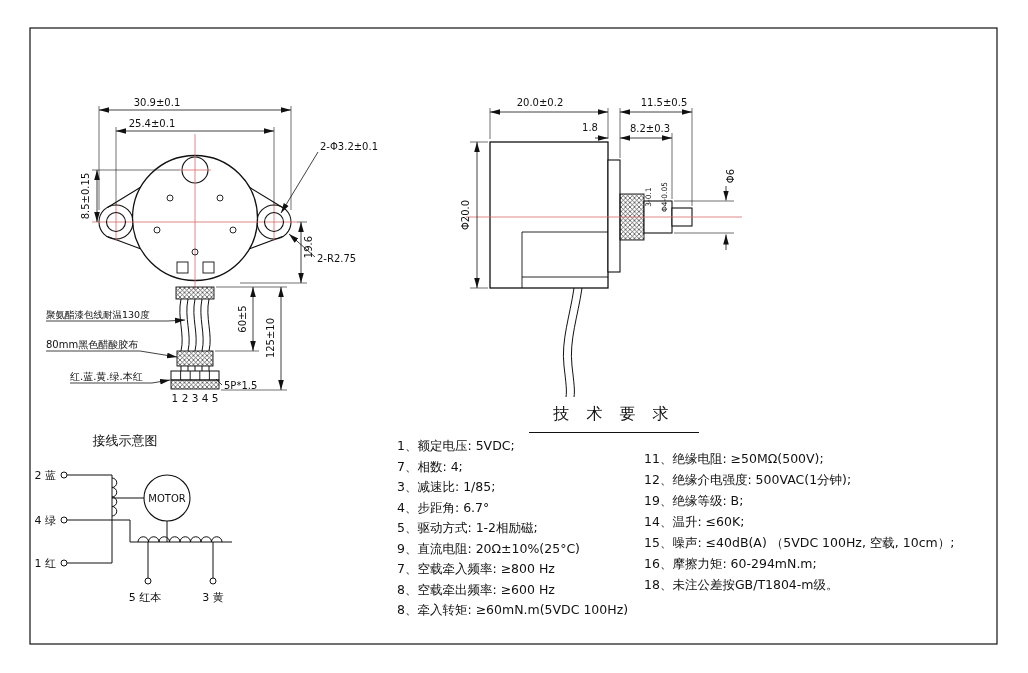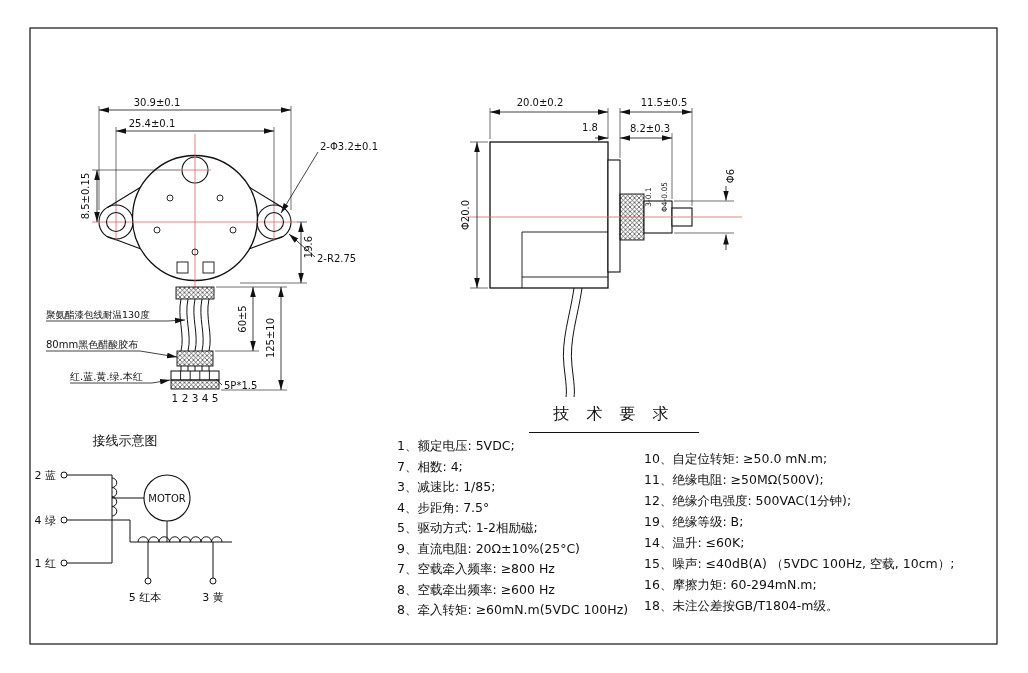--- a/index.html
+++ b/index.html
@@ -240,30 +240,29 @@
     <text x="213" y="601" class="mid f11">3 黄</text>
   </g>
 </svg>
 
   <div class="tech-title">技 术 要 求</div>
 
   <div class="tech-col tech-left">
     <div>1、额定电压: 5VDC;</div>
     <div>7、相数: 4;</div>
     <div>3、减速比: 1/85;</div>
-    <div>4、步距角: 7.5°</div>
+    <div>4、步距角: 6.7°</div>
     <div>5、驱动方式: 1-2相励磁;</div>
     <div>9、直流电阻: 20Ω±10%(25°C)</div>
     <div>7、空载牵入频率: ≥800 Hz</div>
     <div>8、空载牵出频率: ≥600 Hz</div>
     <div>8、牵入转矩: ≥60mN.m(5VDC 100Hz)</div>
   </div>
 
   <div class="tech-col tech-right">
-    <div>10、自定位转矩: ≥50.0 mN.m;</div>
     <div>11、绝缘电阻: ≥50MΩ(500V);</div>
     <div>12、绝缘介电强度: 500VAC(1分钟);</div>
     <div>19、绝缘等级: B;</div>
     <div>14、温升: ≤60K;</div>
     <div>15、噪声: ≤40dB(A) （5VDC 100Hz, 空载, 10cm）;</div>
     <div>16、摩擦力矩: 60-294mN.m;</div>
     <div>18、未注公差按GB/T1804-m级。</div>
   </div>
 
 </div>

